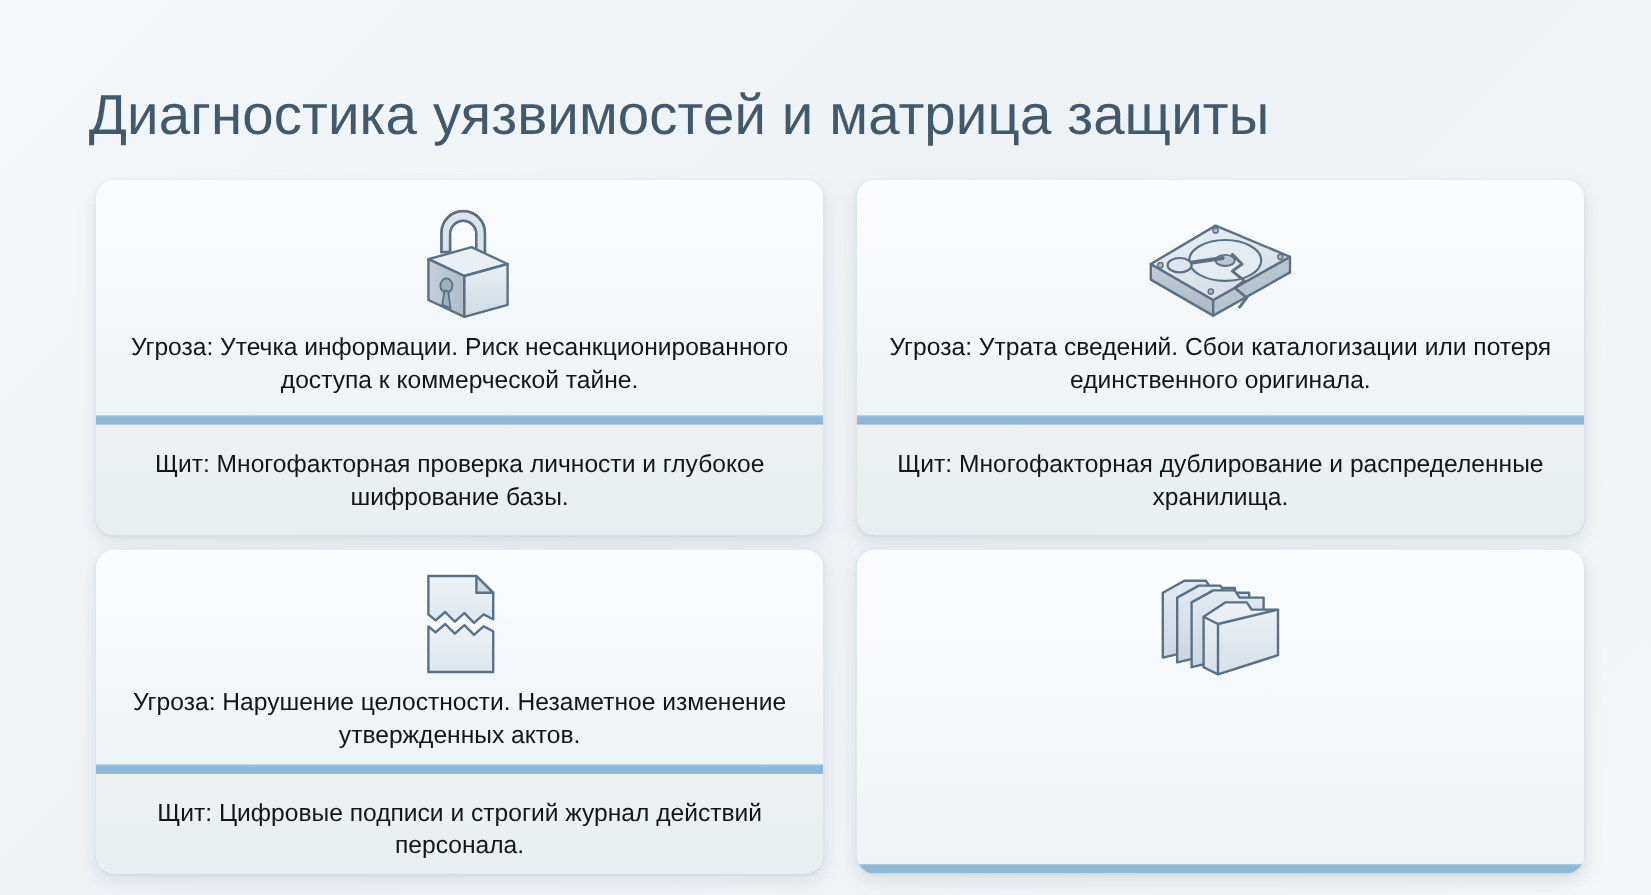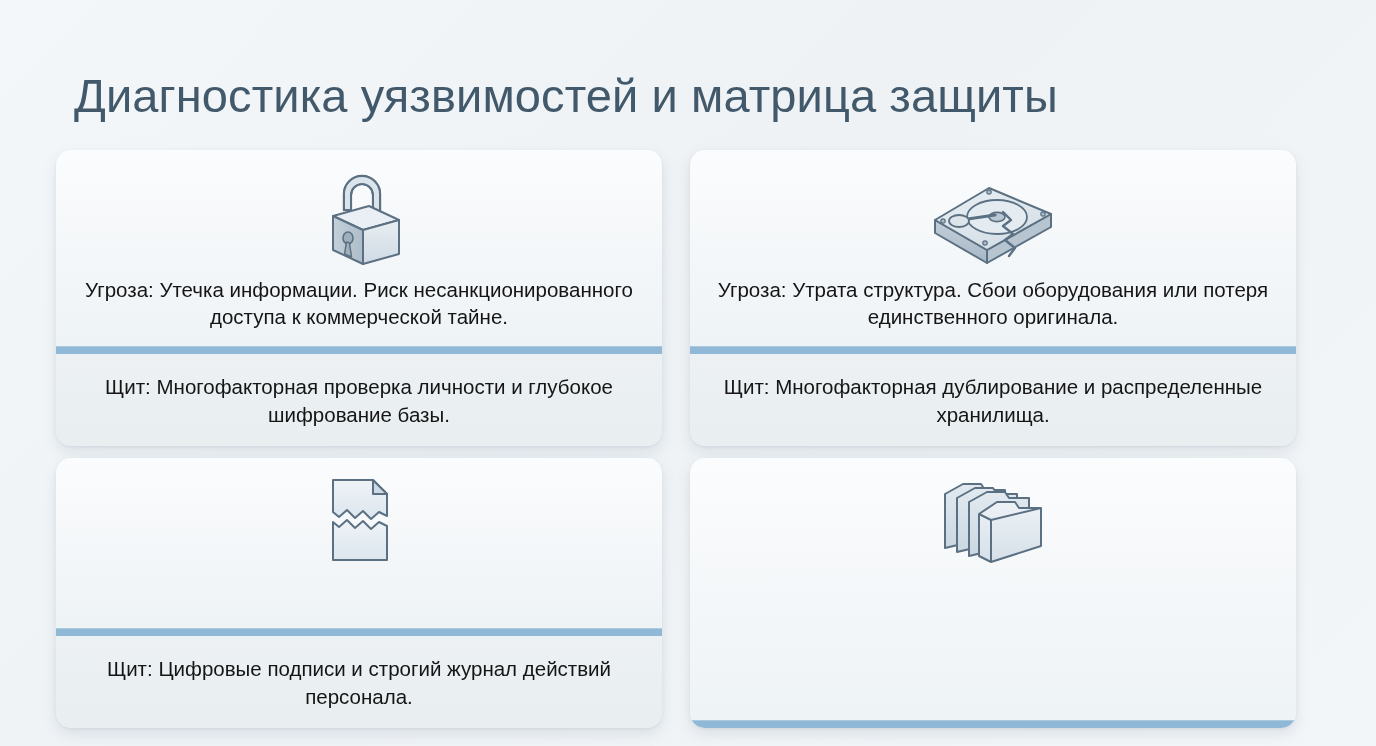--- a/index.html
+++ b/index.html
@@ -32,21 +32,21 @@
     line-height: 1.15;
     font-weight: 400;
     color: #42596b;
     letter-spacing: 0.1px;
     white-space: nowrap;
   }
 
   
   .grid {
     position: absolute;
-    left: 56px;
+    left: 80px;
     top: 150px;
     width: 1240px;
     height: 578px;
     display: grid;
     grid-template-columns: 606px 606px;
     grid-template-rows: 296px 270px;
     column-gap: 28px;
     row-gap: 12px;
   }
 
@@ -197,21 +197,21 @@
             <ellipse cx="34" cy="53" rx="10" ry="6" fill="#dde5ec" stroke="#5b7183" stroke-width="1.8"></ellipse>
 
             <circle cx="18" cy="53" r="2.2" fill="#aebcc8" stroke="#5b7183" stroke-width="1.2"></circle>
             <circle cx="64" cy="24" r="2.2" fill="#aebcc8" stroke="#5b7183" stroke-width="1.2"></circle>
             <circle cx="118" cy="46" r="2.2" fill="#aebcc8" stroke="#5b7183" stroke-width="1.2"></circle>
             <circle cx="60" cy="75" r="2.2" fill="#aebcc8" stroke="#5b7183" stroke-width="1.2"></circle>
 
             <path d="M78 44 L86 52 L78 58 L88 66 L80 72 L90 80 L84 88" fill="none" stroke="#5b7183" stroke-width="2.4" stroke-linejoin="round" stroke-linecap="round"></path>
           </svg>
         </div>
-        <div class="threat-text">Угроза: Утрата структура. Сбои оборудования или потеря единственного оригинала.</div>
+        <div class="threat-text">Угроза: Утрата сведений. Сбои каталогизации или потеря единственного оригинала.</div>
       </div>
       <div class="divider"></div>
       <div class="card-bottom">
         <div class="shield-text">Щит: Многофакторная дублирование и распределенные хранилища.</div>
       </div>
     </div>
 
     <div class="card row2">
       <div class="card-top">
         <div class="card-icon">
@@ -223,20 +223,21 @@
               </linearGradient>
             </defs>
 
             <path d="M14 8 L54 8 L68 22 L68 44 L60 40 L52 47 L44 39 L36 46 L28 38 L20 45 L14 40 Z" fill="url(#docG)" stroke="#5b7183" stroke-width="2" stroke-linejoin="round"></path>
 
             <path d="M54 8 L54 22 L68 22 Z" fill="#cdd9e3" stroke="#5b7183" stroke-width="2" stroke-linejoin="round"></path>
 
             <path d="M14 50 L20 55 L28 48 L36 56 L44 49 L52 57 L60 50 L68 54 L68 88 L14 88 Z" fill="url(#docG)" stroke="#5b7183" stroke-width="2" stroke-linejoin="round"></path>
           </svg>
         </div>
+        <div class="threat-text">Угроза: Нарушение целостности. Незаметное изменение утвержденных актов.</div>
       </div>
       <div class="divider"></div>
       <div class="card-bottom">
         <div class="shield-text">Щит: Цифровые подписи и строгий журнал действий персонала.</div>
       </div>
     </div>
 
     <div class="card row2">
       <div class="card-top">
         <div class="card-icon">

